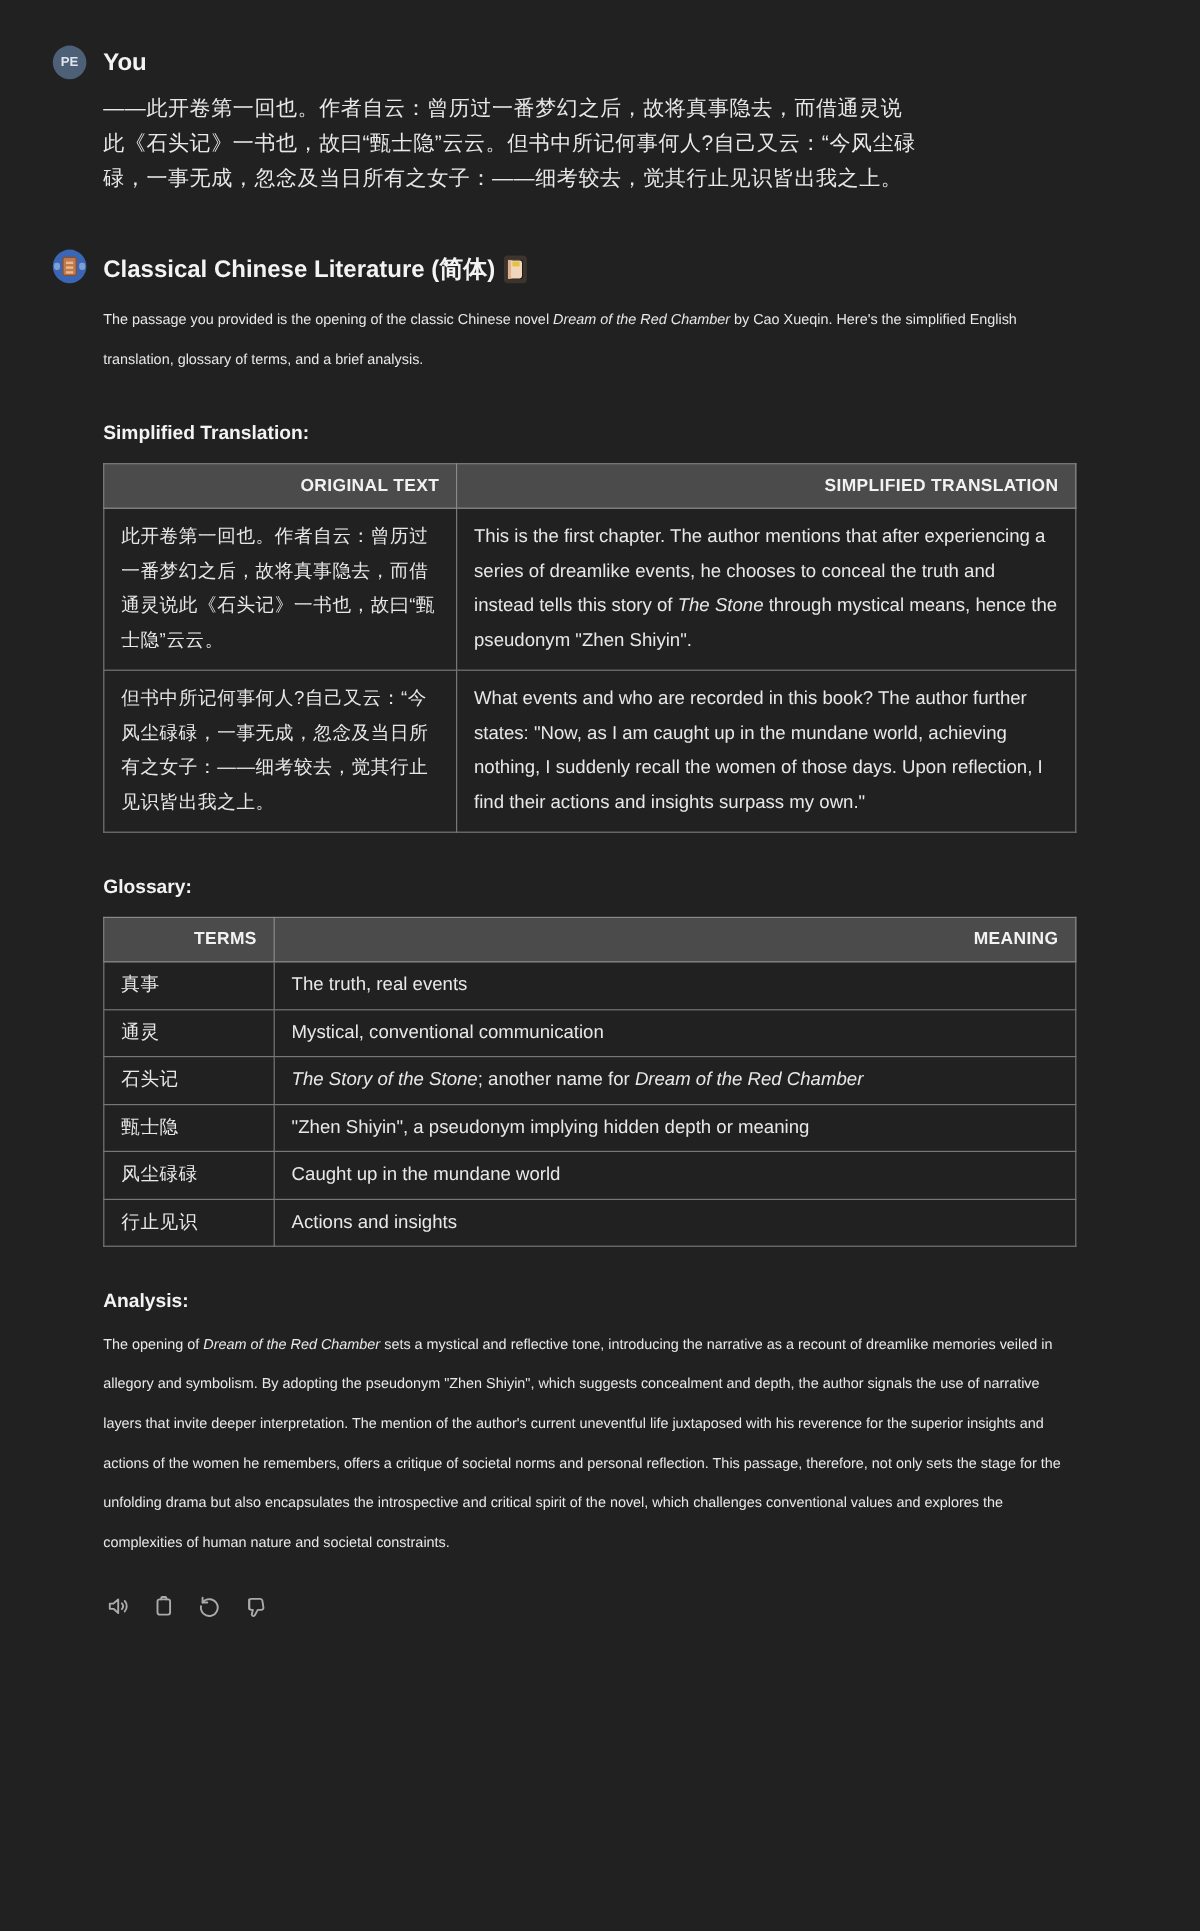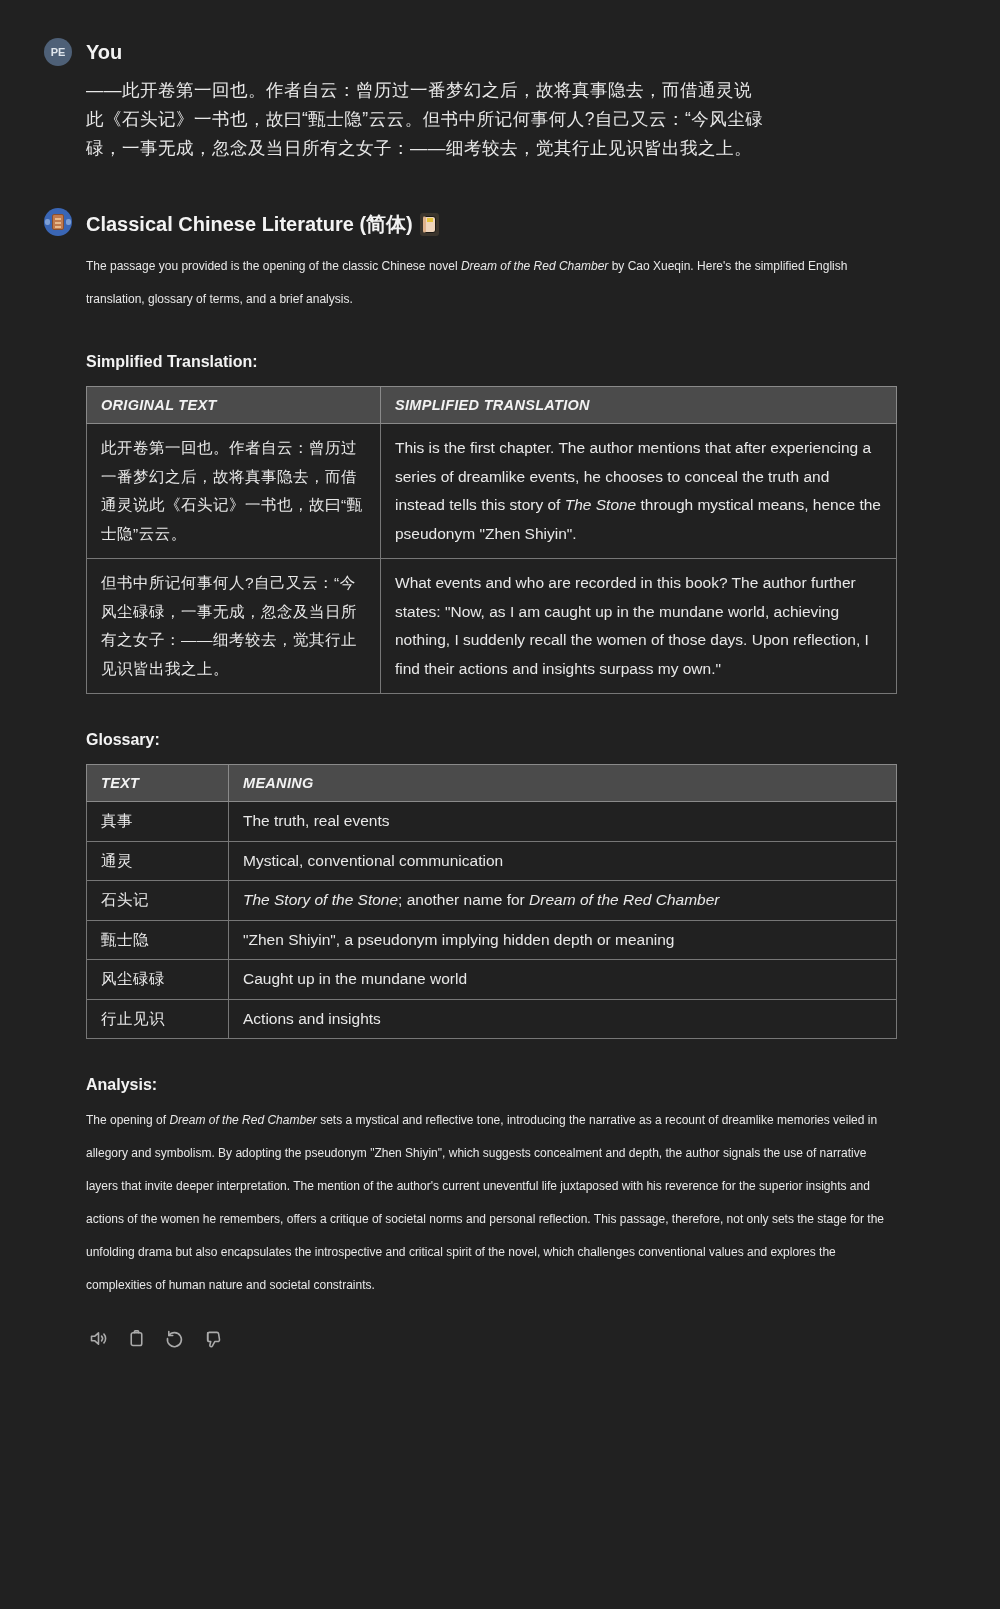--- a/index.html
+++ b/index.html
@@ -88,26 +88,25 @@
   }
 
   .table-wrap { margin-top: 15px; max-width: 820px; }
   table {
     width: 100%;
     border-collapse: collapse;
     border: 1px solid #9b9b9b;
   }
   th {
     background: #4b4b4b;
-    text-align: left;
+    text-align: right;
     font-size: 14.5px; font-weight: bold; color: #f2f2f2;
     letter-spacing: 0.3px;
     padding: 10px 14px;
     border: 1px solid #8a8a8a;
-    font-style: italic;
   }
   td {
     border: 1px solid #777777;
     padding: 10px 14px;
     font-size: 15.5px;
     line-height: 28.5px;
     color: #e8e8e8;
     vertical-align: top;
   }
   .t-translation col.c1 { width: 294px; }
@@ -185,21 +184,21 @@
       <h4 class="section-heading">Glossary:</h4>
 
       <div class="table-wrap">
         <table class="t-glossary">
           <colgroup>
               <col class="c1">
               <col>
             </colgroup>
           <thead>
             <tr>
-              <th>TEXT</th>
+              <th>TERMS</th>
               <th>MEANING</th>
             </tr>
           </thead>
           <tbody>
             <tr>
               <td class="cn">真事</td>
               <td><span>The truth, real events</span></td>
             </tr>
             <tr>
               <td class="cn">通灵</td>

